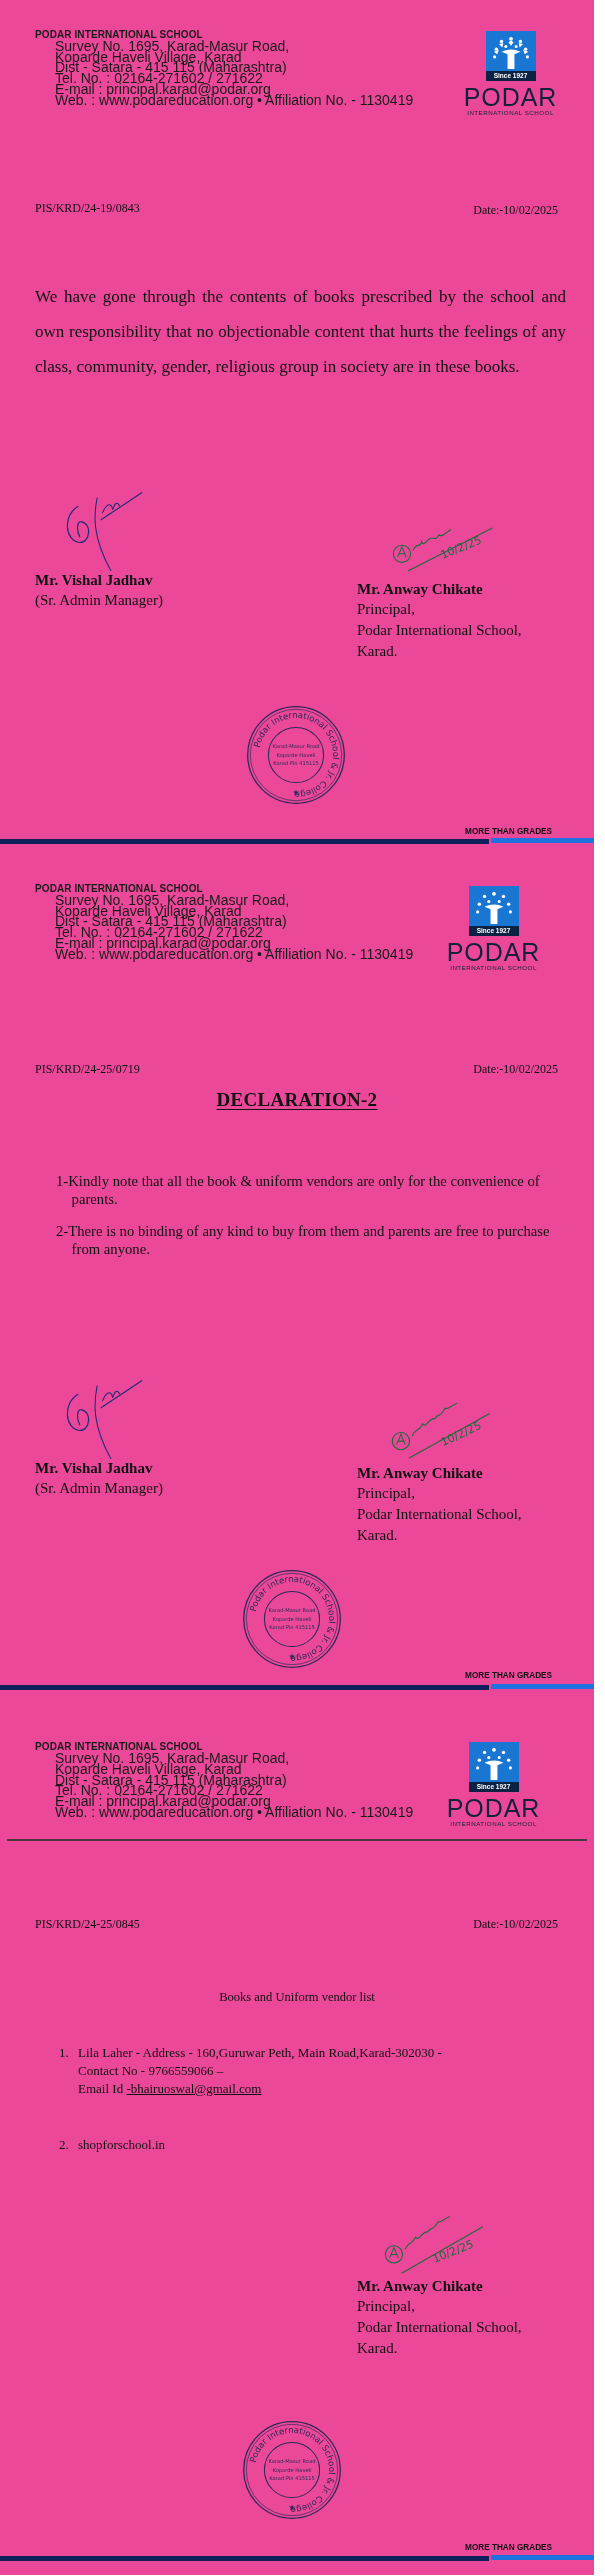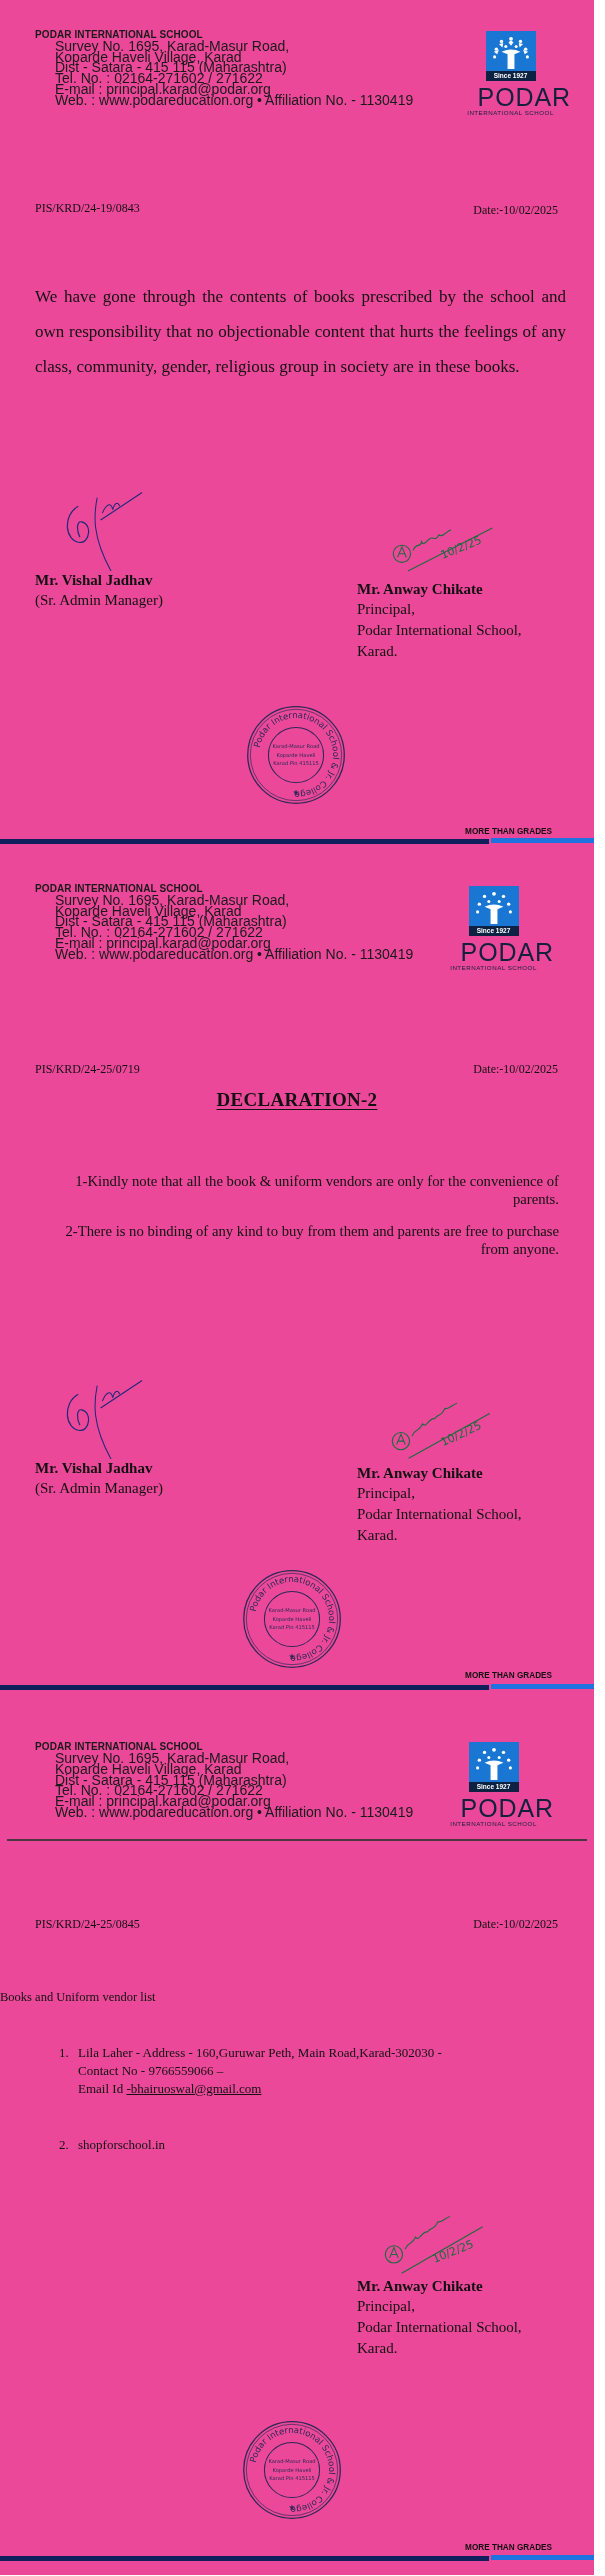--- a/index.html
+++ b/index.html
@@ -14,33 +14,33 @@
     
     .lh-left { position: absolute; left: 35px; font-family: "Liberation Sans", sans-serif; color: #1a1a1a; }
     .lh-name { font-weight: bold; font-size: 10px; letter-spacing: 0.1px; line-height: 13px; }
     .lh-line { font-size: 14px; line-height: 10.7px; margin-left: 20px; }
     .lh-logo { position: absolute; width: 121px; text-align: center; }
     .logo-box { width: 50px; height: 50px; margin: 0 auto; background: #1976d2; position: relative; }
     .logo-tree { position: absolute; left: 0; top: 0; width: 50px; height: 38px; }
     .logo-since { position: absolute; left: 0; right: 0; bottom: 0; height: 10.4px; background: #0d2242; color: #fff;
                   font-family: "Liberation Sans", sans-serif; font-weight: bold; font-size: 6.5px; line-height: 10.4px; text-align: center; }
     .logo-word { font-family: "Liberation Sans", sans-serif; font-size: 25px; line-height: 24px; letter-spacing: 0.9px;
-                 color: #14213d; margin-top: 3.5px; font-weight: normal; text-align: right; }
+                 color: #14213d; margin-top: 3.5px; font-weight: normal; }
     .logo-sub { font-family: "Liberation Sans", sans-serif; font-size: 6.2px; color: #14213d; letter-spacing: 0.5px; line-height: 7.8px; }
 
     .ref { position: absolute; left: 35px; font-size: 12px; }
     .date { position: absolute; right: 36px; font-size: 12px; font-family: Liberation Serif, serif; }
 
     .title { position: absolute; left: 0; right: 0; text-align: center; font-weight: bold; text-decoration: underline;
              text-underline-offset: 2.6px; font-size: 19px; letter-spacing: 0.3px; }
-    .subtitle { position: absolute; left: 0; right: 0; font-size: 12.5px; }
+    .subtitle { position: absolute; left: 0; right: 0; text-align: center; font-size: 12.5px; }
 
     .para { position: absolute; left: 35px; right: 28px; font-size: 17px; line-height: 35px; text-align: justify; }
 
-    .decl-item { position: absolute; left: 56px; right: 35px; font-size: 14.7px; line-height: 18px; padding-left: 15.6px; text-indent: -15.6px; text-align: right; }
+    .decl-item { position: absolute; left: 56px; right: 35px; font-size: 14.7px; line-height: 18px; padding-left: 15.6px; text-indent: -15.6px; }
 
     .vendor-item { position: absolute; left: 59px; right: 35px; font-size: 13px; line-height: 18px; }
     .vendor-num { position: absolute; left: 0; }
     .vendor-text { padding-left: 19px; }
     .vendor-email { text-decoration: underline; }
 
     .sig-name { font-weight: bold; font-size: 15px; line-height: 19px; }
     .sig-line { font-size: 15px; line-height: 21px; }
     .sig-block { position: absolute; }
 

